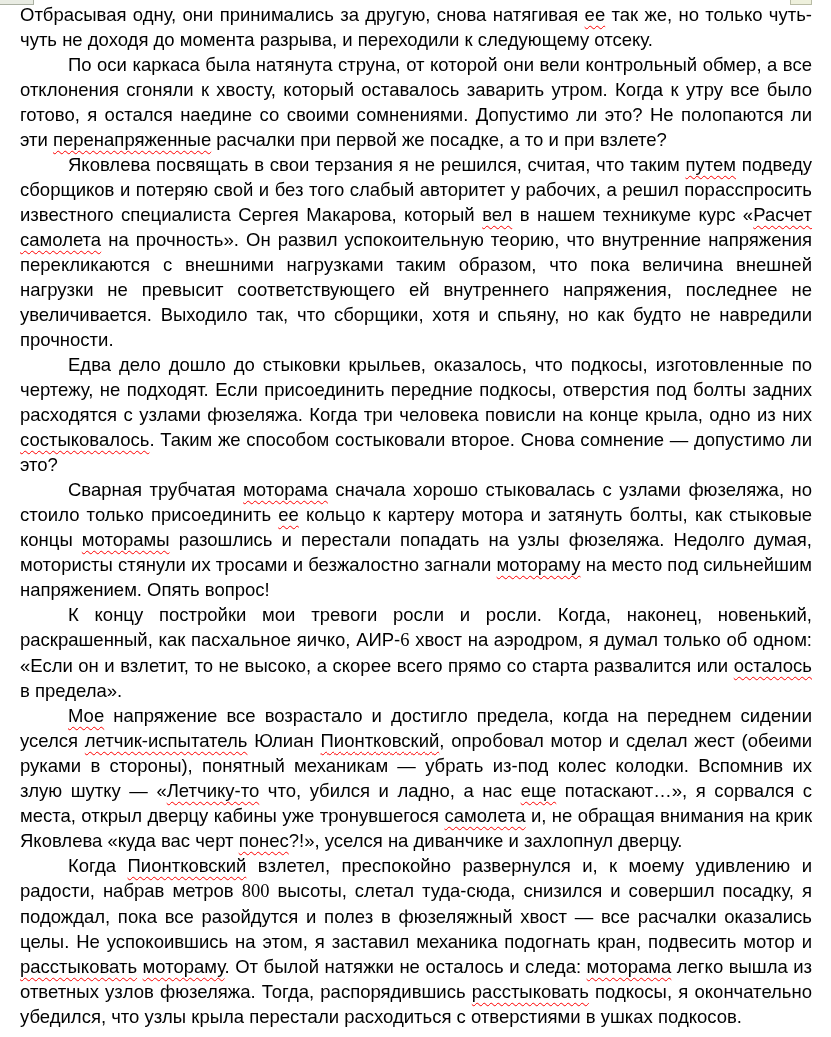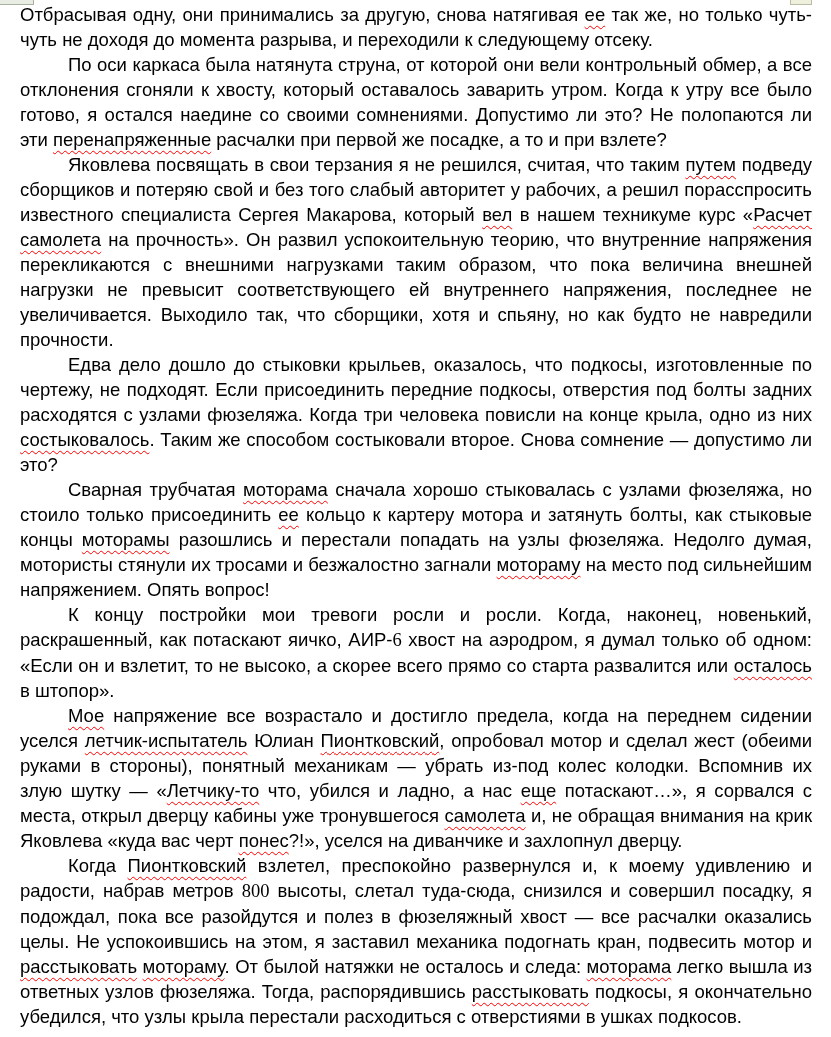--- a/index.html
+++ b/index.html
@@ -71,17 +71,17 @@
 
 <div class="screen">
   <div class="ui-fragment left"></div>
   <div class="ui-fragment right"></div>
   <div class="doc-body">
       <p class="para"><span>Отбрасывая одну, они принимались за другую, снова натягивая </span><span class="misspell">ее</span><span> так же, но только чуть-чуть не доходя до момента разрыва, и переходили к следующему отсеку.</span></p>
       <p class="para indent"><span>По оси каркаса была натянута струна, от которой они вели контрольный обмер, а все отклонения сгоняли к хвосту, который оставалось заварить утром. Когда к утру все было готово, я остался наедине со своими сомнениями. Допустимо ли это? Не полопаются ли эти </span><span class="misspell">перенапряженные</span><span> расчалки при первой же посадке, а то и при взлете?</span></p>
       <p class="para indent"><span>Яковлева посвящать в свои терзания я не решился, считая, что таким </span><span class="misspell">путем</span><span> подведу сборщиков и потеряю свой и без того слабый авторитет у рабочих, а решил порасспросить известного специалиста Сергея Макарова, который </span><span class="misspell">вел</span><span> в нашем техникуме курс «</span><span class="misspell">Расчет</span><span> </span><span class="misspell">самолета</span><span> на прочность». Он развил успокоительную теорию, что внутренние напряжения перекликаются с внешними нагрузками таким образом, что пока величина внешней нагрузки не превысит соответствующего ей внутреннего напряжения, последнее не увеличивается. Выходило так, что сборщики, хотя и спьяну, но как будто не навредили прочности.</span></p>
       <p class="para indent"><span>Едва дело дошло до стыковки крыльев, оказалось, что подкосы, изготовленные по чертежу, не подходят. Если присоединить передние подкосы, отверстия под болты задних расходятся с узлами фюзеляжа. Когда три человека повисли на конце крыла, одно из них </span><span class="misspell">состыковалось</span><span>. Таким же способом состыковали второе. Снова сомнение — допустимо ли это?</span></p>
       <p class="para indent"><span>Сварная трубчатая </span><span class="misspell">моторама</span><span> сначала хорошо стыковалась с узлами фюзеляжа, но стоило только присоединить </span><span class="misspell">ее</span><span> кольцо к картеру мотора и затянуть болты, как стыковые концы </span><span class="misspell">моторамы</span><span> разошлись и перестали попадать на узлы фюзеляжа. Недолго думая, мотористы стянули их тросами и безжалостно загнали </span><span class="misspell">мотораму</span><span> на место под сильнейшим напряжением. Опять вопрос!</span></p>
-      <p class="para indent"><span>К концу постройки мои тревоги росли и росли. Когда, наконец, новенький, раскрашенный, как потаскают яичко, АИР-</span><span class="serif">6</span><span> хвост на аэродром, я думал только об одном: «Если он и взлетит, то не высоко, а скорее всего прямо со старта развалится или </span><span class="misspell">осталось</span><span> в штопор».</span></p>
+      <p class="para indent"><span>К концу постройки мои тревоги росли и росли. Когда, наконец, новенький, раскрашенный, как пасхальное яичко, АИР-</span><span class="serif">6</span><span> хвост на аэродром, я думал только об одном: «Если он и взлетит, то не высоко, а скорее всего прямо со старта развалится или </span><span class="misspell">осталось</span><span> в предела».</span></p>
       <p class="para indent"><span class="misspell">Мое</span><span> напряжение все возрастало и достигло предела, когда на переднем сидении уселся </span><span class="misspell">летчик-испытатель</span><span> Юлиан </span><span class="misspell">Пионтковский</span><span>, опробовал мотор и сделал жест (обеими руками в стороны), понятный механикам — убрать из-под колес колодки. Вспомнив их злую шутку — «</span><span class="misspell">Летчику-то</span><span> что, убился и ладно, а нас </span><span class="misspell">еще</span><span> потаскают…», я сорвался с места, открыл дверцу кабины уже тронувшегося </span><span class="misspell">самолета</span><span> и, не обращая внимания на крик Яковлева «куда вас черт </span><span class="misspell">понес</span><span>?!», уселся на диванчике и захлопнул дверцу.</span></p>
       <p class="para indent"><span>Когда </span><span class="misspell">Пионтковский</span><span> взлетел, преспокойно развернулся и, к моему удивлению и радости, набрав метров </span><span class="serif">800</span><span> высоты, слетал туда-сюда, снизился и совершил посадку, я подождал, пока все разойдутся и полез в фюзеляжный хвост — все расчалки оказались целы. Не успокоившись на этом, я заставил механика подогнать кран, подвесить мотор и </span><span class="misspell">расстыковать</span><span> </span><span class="misspell">мотораму</span><span>. От былой натяжки не осталось и следа: </span><span class="misspell">моторама</span><span> легко вышла из ответных узлов фюзеляжа. Тогда, распорядившись </span><span class="misspell">расстыковать</span><span> подкосы, я окончательно убедился, что узлы крыла перестали расходиться с отверстиями в ушках подкосов.</span></p>
     </div>
 </div>
 
 </body></html>

